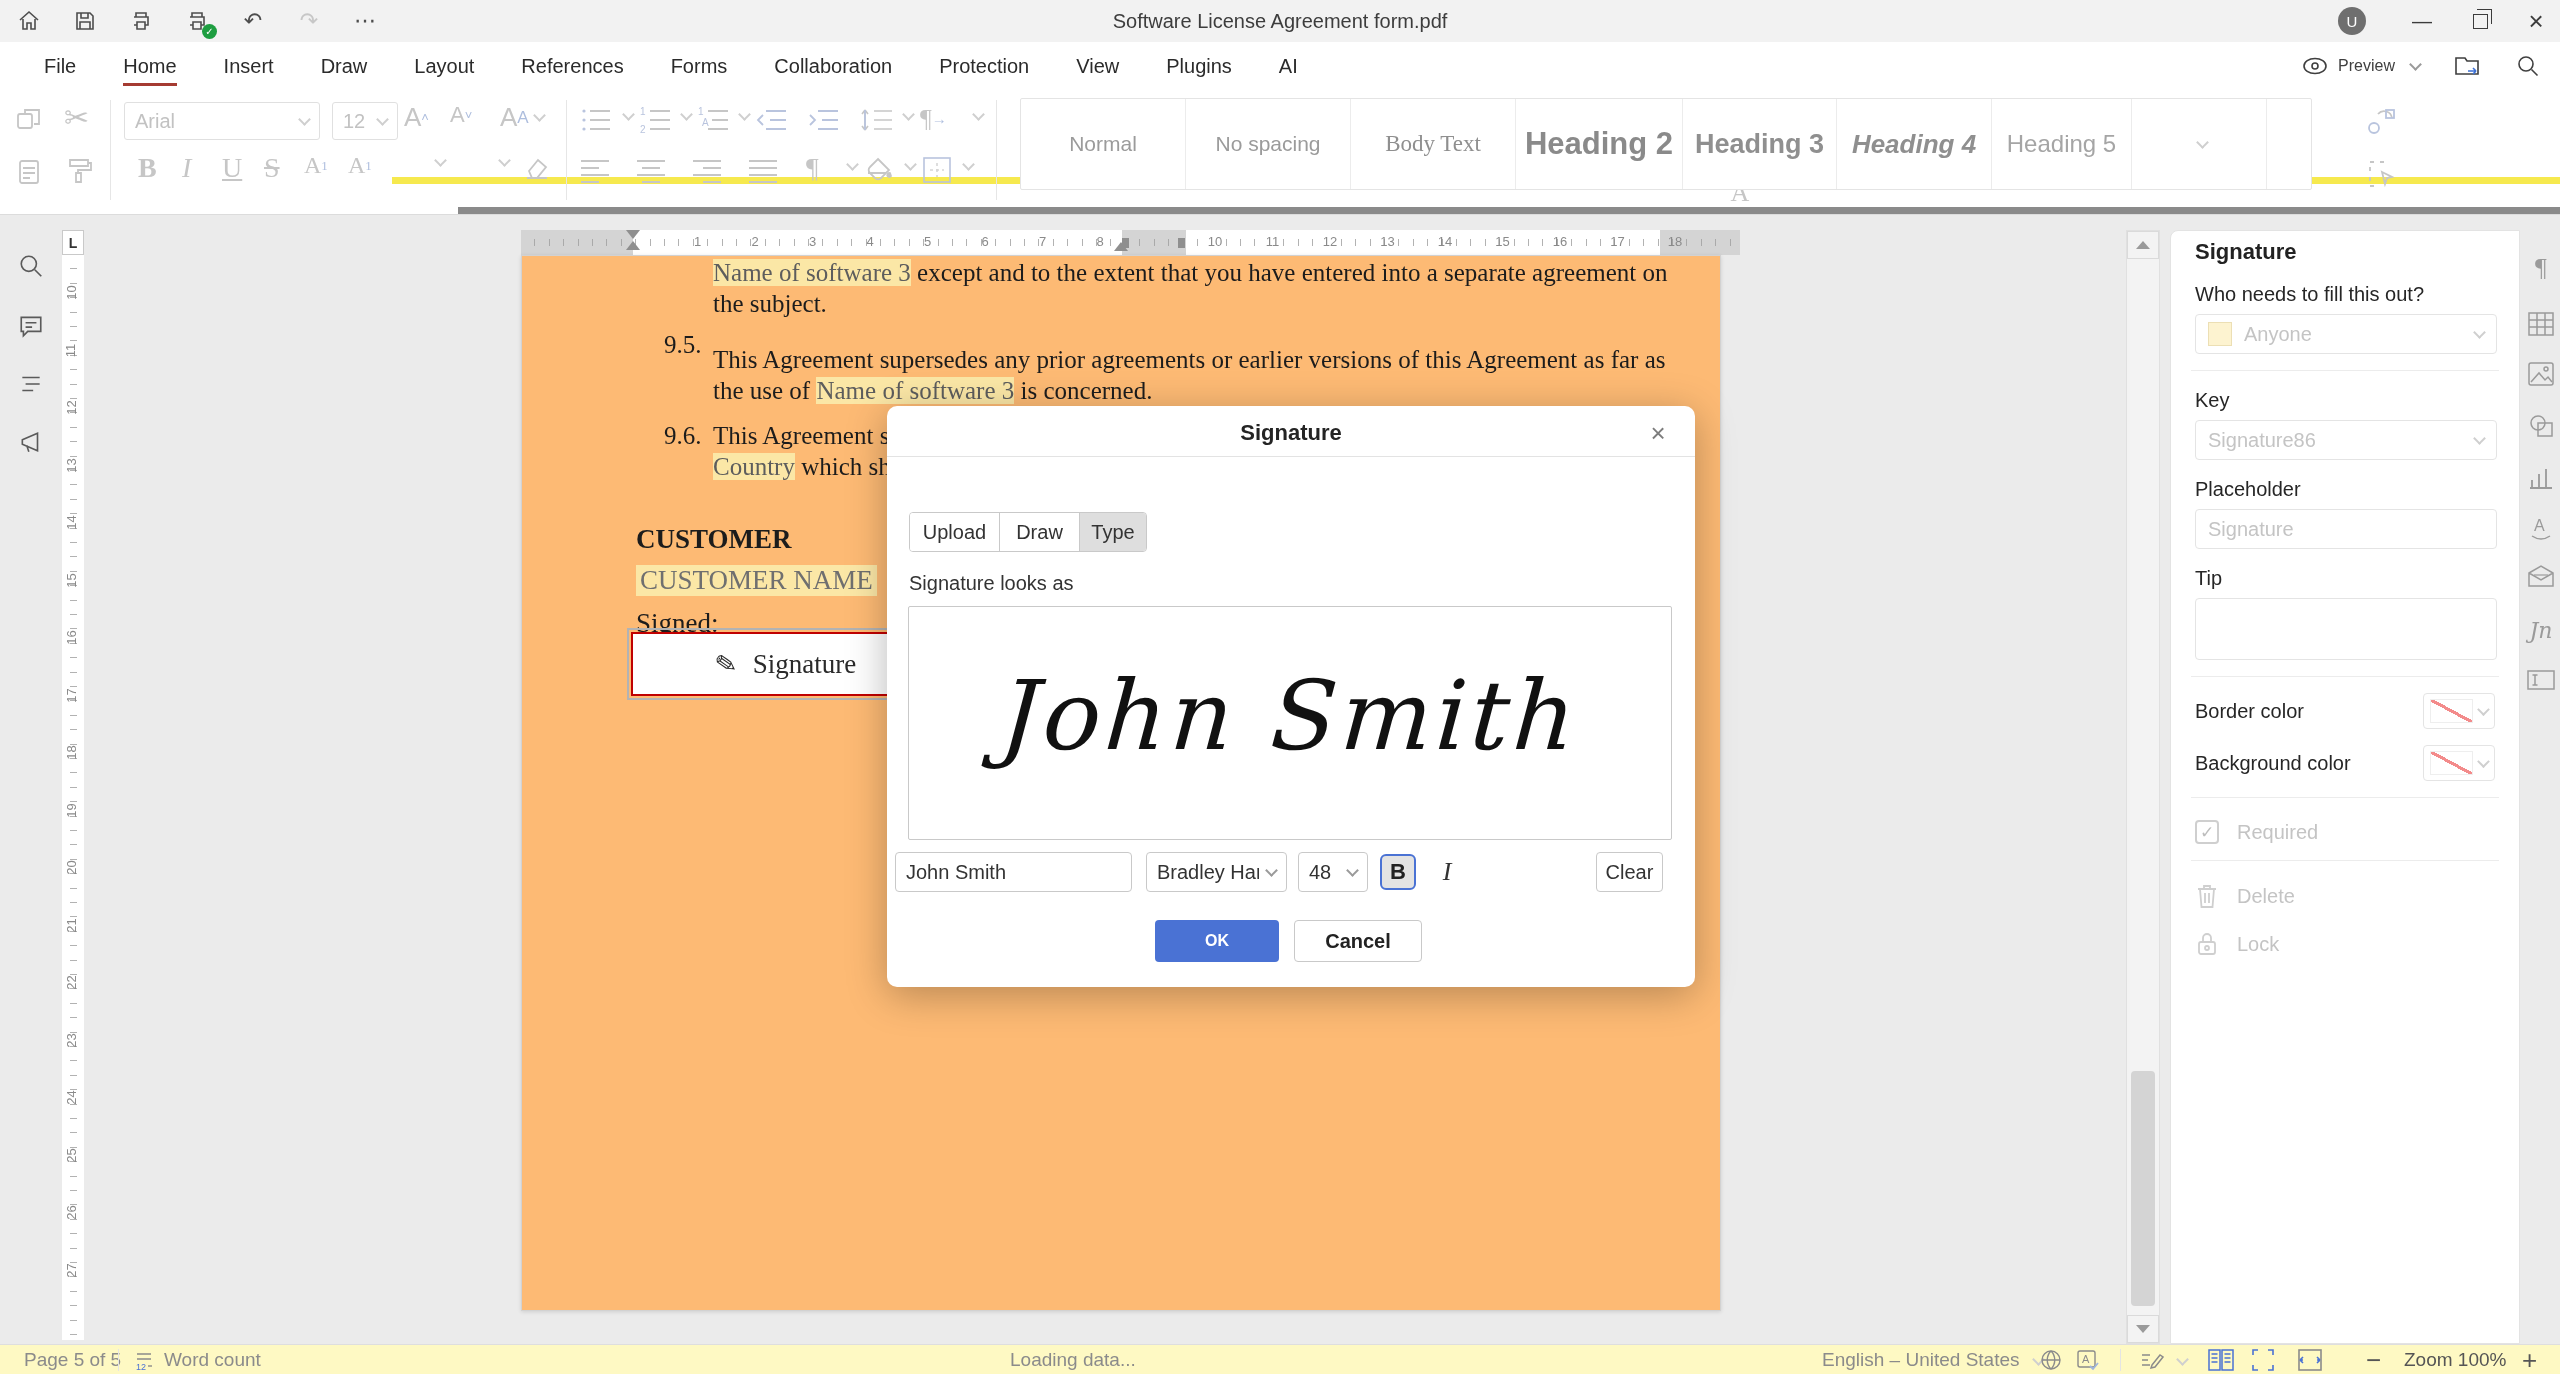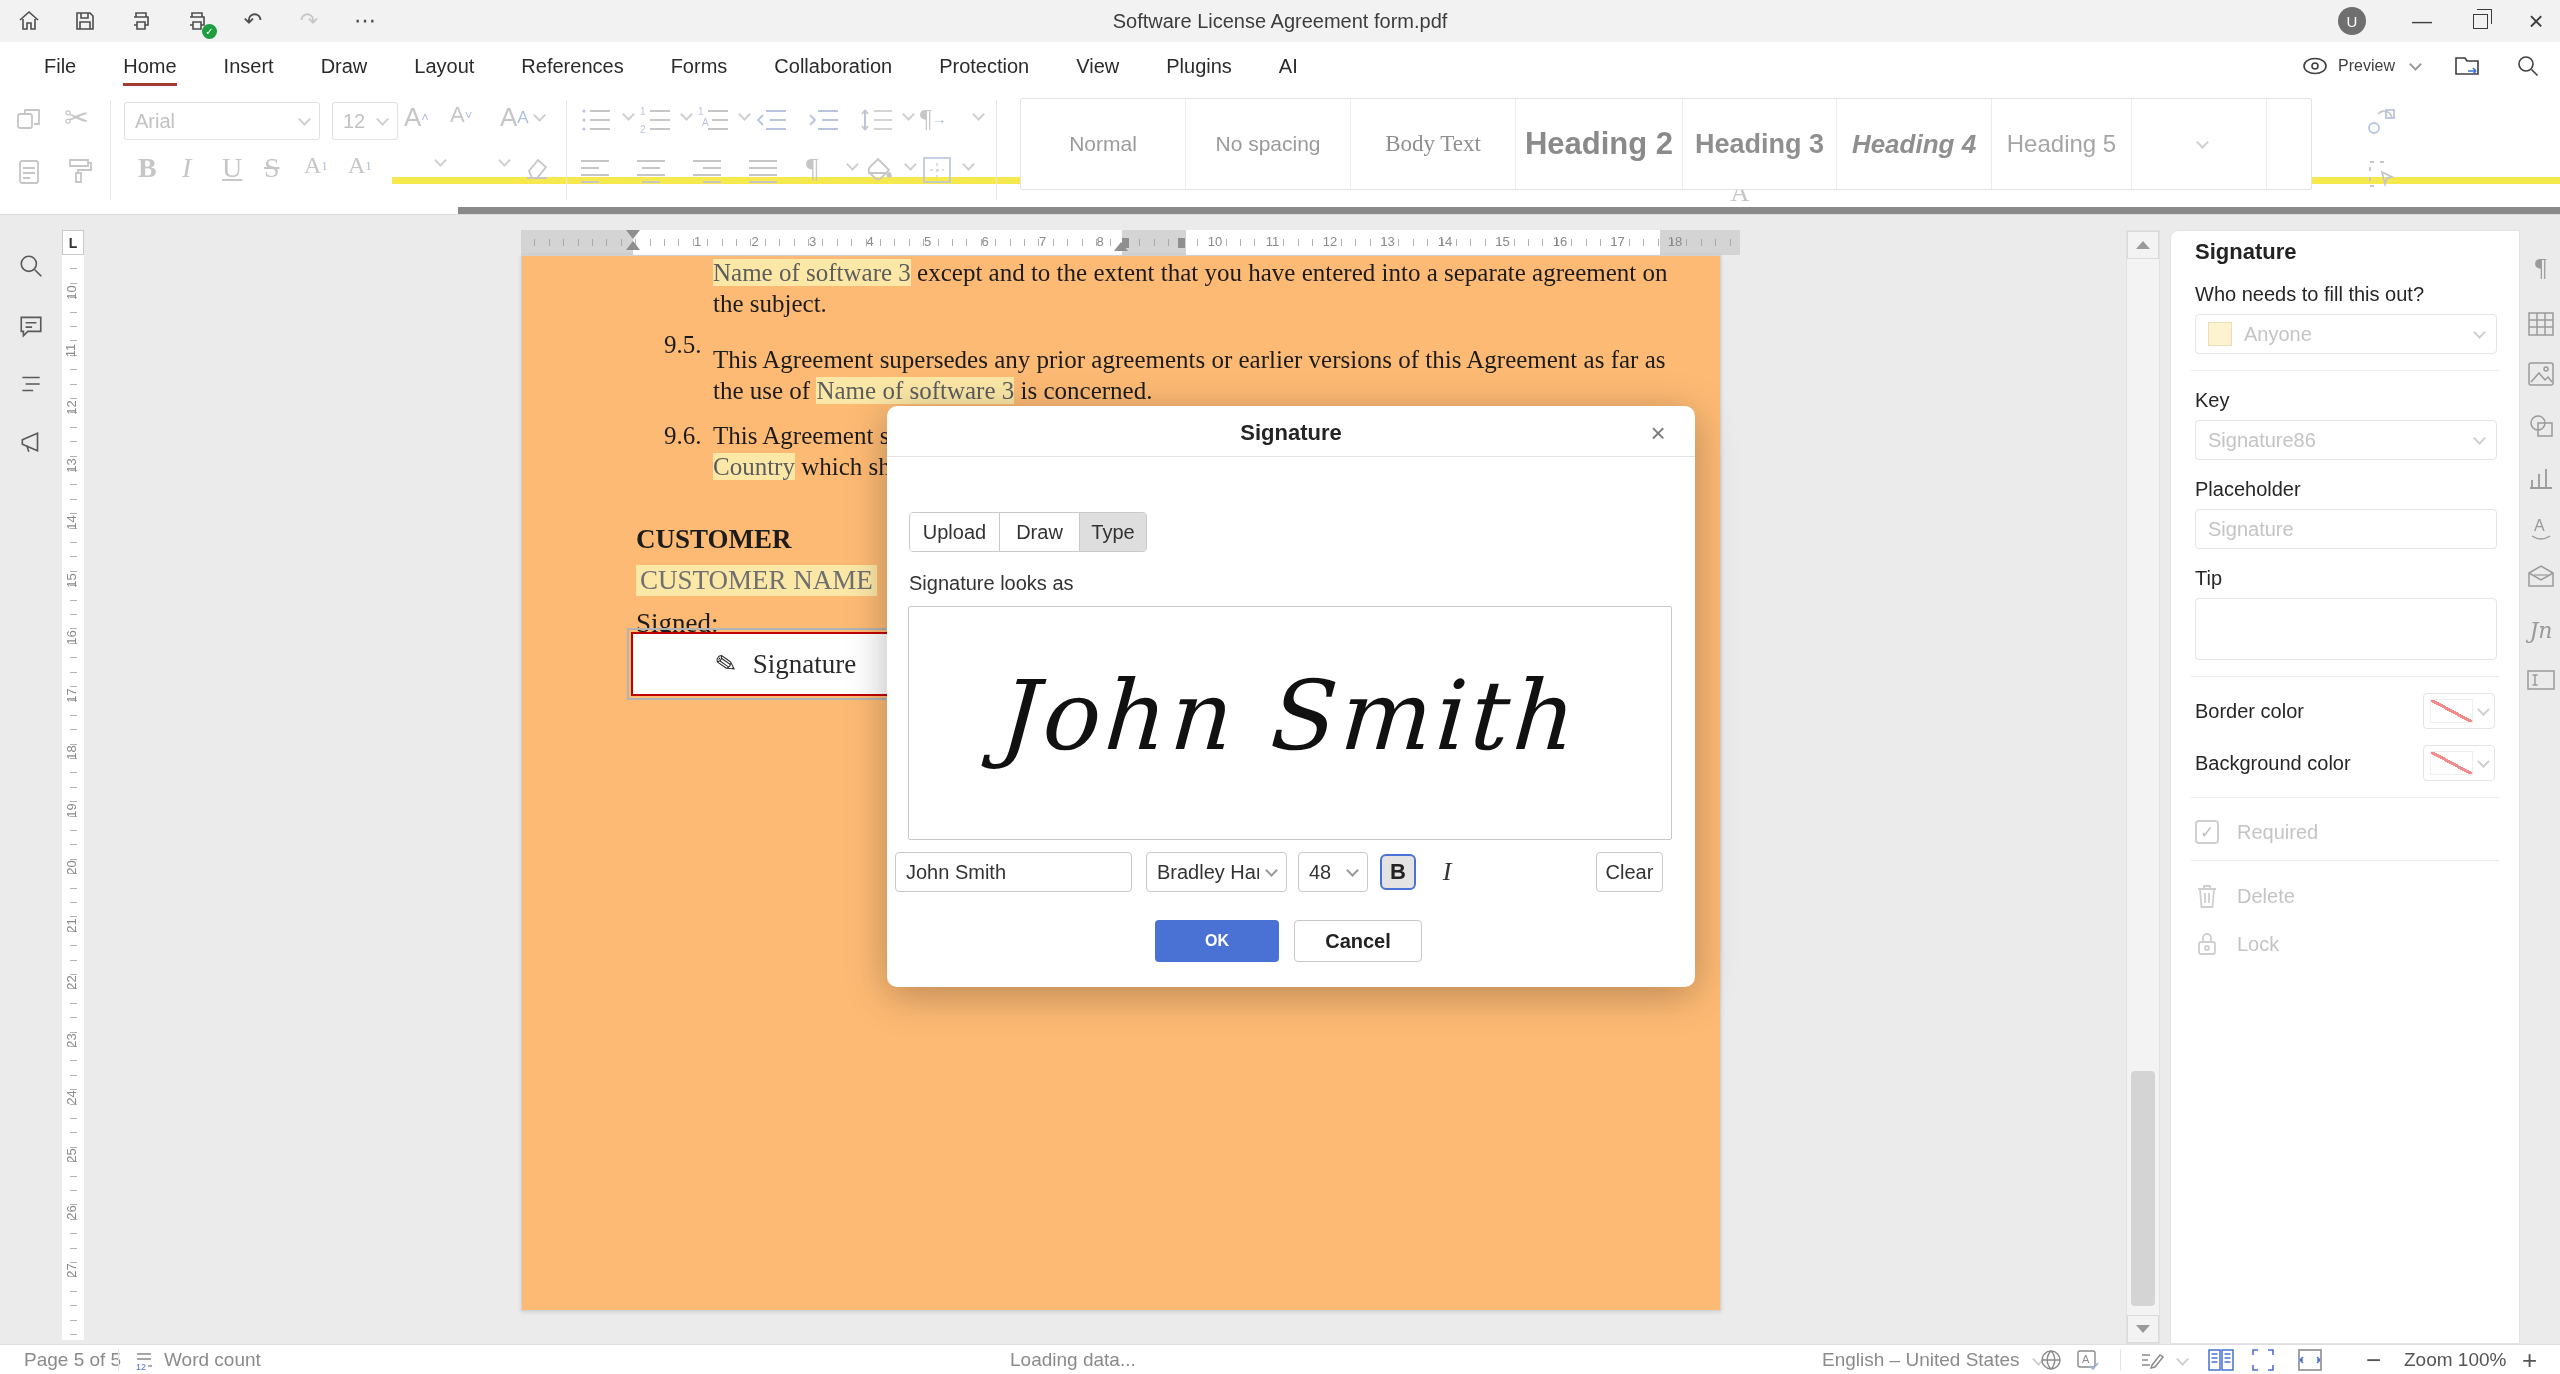--- a/index.html
+++ b/index.html
@@ -105,21 +105,21 @@
   .pdiv { height:1px; background:#ececec; margin:16px -4px 0 -4px; }
   .swatchrow { display:flex; align-items:center; justify-content:space-between; margin-top:16px; }
   .swatch { width:72px; height:36px; border:1px solid #e4e4e4; border-radius:4px; display:flex; align-items:center; padding:0 6px; justify-content:space-between; }
   .noColor { width:44px; height:24px; border:1px solid #eee; background:linear-gradient(to top right, transparent 46%, #f38b8b 46%, #f38b8b 54%, transparent 54%), #fff; }
   .prow { display:flex; align-items:center; gap:18px; margin-top:22px; color:#c4c4c4; }
   #req-check { width:24px; height:24px; border:2px solid #cfcfcf; border-radius:4px; color:#bdbdbd; font-size:17px; display:flex; align-items:center; justify-content:center; }
   #rightrail { left:2520px; top:0; width:40px; height:1129px; }
   .rricon { position:absolute; left:4px; width:34px; height:34px; display:flex; align-items:center; justify-content:center; color:#9a9a9a; }
 
   
-  #statusbar { left:0; top:1344px; width:2560px; height:30px; background:#ffffff; border-top:1px solid #dedede; font-size:19px; color:#8b8b8b; }
+  #statusbar { left:0; top:1344px; width:2560px; height:30px; background:#fef9c3; border-top:1px solid #dedede; font-size:19px; color:#8b8b8b; }
   #statusbar .sdiv { position:absolute; top:4px; height:22px; width:1px; background:#e4e4e4; }
   .sitem { position:absolute; top:0; height:30px; display:flex; align-items:center; gap:8px; color:#8b8b8b; }
 </style>
 </head>
 <body>
 
 <div class="abs" id="titlebar">
   <div class="qicons">
     <div class="qbtn">
       <svg width="24" height="24" viewBox="0 0 24 24" fill="none" stroke="#4d4d4d" stroke-width="1.6">

